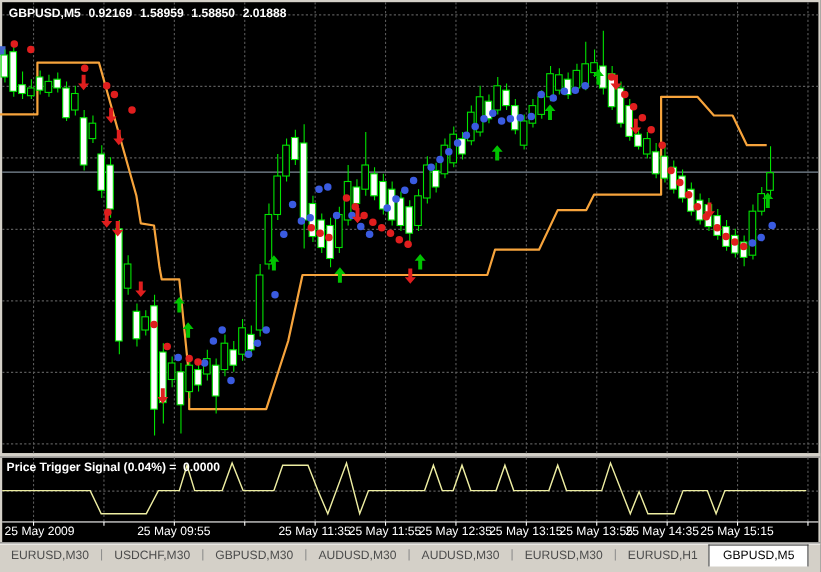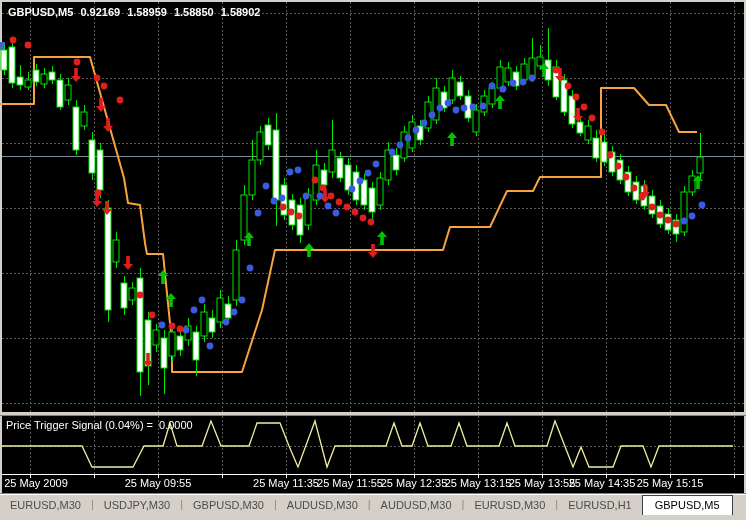--- a/index.html
+++ b/index.html
@@ -1,20 +1,20 @@
 <!DOCTYPE html>
 <html><head>
 <meta charset="utf-8">
 <style>
   html,body{margin:0;padding:0;background:#9a9a9a;}
   #app{position:relative;width:746px;height:520px;background:#d4d0c8;font-family:"Liberation Sans",sans-serif;overflow:hidden;border:0;}
   #chart-svg{position:absolute;left:0;top:0;}
   #title-overlay{position:absolute;left:8px;top:6px;color:#ffffff;font-size:11px;font-weight:bold;letter-spacing:0px;white-space:nowrap;}
   #title-overlay span{margin-right:7px;}
-  #indicator-label{position:absolute;left:6px;top:419px;color:#ffffff;font-size:11px;font-weight:normal;white-space:nowrap;}
+  #indicator-label{position:absolute;left:6px;top:419px;color:#ffffff;font-size:11px;font-weight:bold;white-space:nowrap;}
   #indicator-label .val{margin-left:6px;}
   #time-axis{position:absolute;left:0;top:477px;width:609px;height:16px;color:#ffffff;font-size:11px;}
   #time-axis span{position:absolute;transform:translateX(-50%);white-space:nowrap;top:0;}
   #tab-bar{position:absolute;left:0;top:493px;width:746px;height:27px;background:#d4d0c8;border-top:1px solid #808080;box-shadow:inset 0 1px 0 #ffffff;display:flex;align-items:flex-start;box-sizing:border-box;}
   .tab{font-size:11px;color:#4c4c4c;padding:3px 10px 2px 10px;margin-top:2px;cursor:default;white-space:nowrap;}
   .tab-sep{color:#8a8a8a;margin-top:4px;font-size:11px;}
   .tab.active{background:#ffffff;color:#000000;border:1px solid #404040;border-bottom:none;margin-top:1px;padding:3px 12px 4px 12px;}
 </style>
 </head>
 <body>
@@ -365,21 +365,21 @@
         <path d="M 380.2 245 L 383.8 245 L 383.8 237 L 387 237 L 382 231 L 377 237 L 380.2 237 Z" fill="#00c400"></path>
         <path d="M 450.2 146 L 453.8 146 L 453.8 138 L 457 138 L 452 132 L 447 138 L 450.2 138 Z" fill="#00c400"></path>
         <path d="M 498.2 109 L 501.8 109 L 501.8 101 L 505 101 L 500 95 L 495 101 L 498.2 101 Z" fill="#00c400"></path>
         <path d="M 542.2 77 L 545.8 77 L 545.8 69 L 549 69 L 544 63 L 539 69 L 542.2 69 Z" fill="#00c400"></path>
         <path d="M 696.2 189 L 699.8 189 L 699.8 181 L 703 181 L 698 175 L 693 181 L 696.2 181 Z" fill="#00c400"></path>
       </g>
       <polyline points="2,446 82,446 92,467 133,467 144,446 163,446 170,423 177,446 202,446 211,421 221,446 249,446 257,423 280,423 289,446 298,467 315,421 327,467 335,446 386,446 394,423 402,446 412,446 420,423 428,446 451,446 459,423 467,446 499,446 507,423 515,446 547,446 555,421 573,467 581,447 589,467 613,467 621,446 643,446 651,467 659,446 733,446" fill="none" stroke="#eeeea2" stroke-width="1.3"></polyline>
     </svg>
 
   <div id="title-overlay">
-    <span>GBPUSD,M5</span><span>0.92169</span><span>1.58959</span><span>1.58850</span><span>1.58902</span>
+    <span>GBPUSD,M5</span><span>0.92169</span><span>1.58959</span><span>1.58850</span><span>2.01888</span>
   </div>
 
   <div id="indicator-label">
     <span>Price Trigger Signal (0.04%) =</span><span class="val">0.0000</span>
   </div>
 
   <div id="time-axis">
       <span style="left: 36px;">25 May 2009</span>
       <span style="left: 94px; margin-top: 22px;">25 May 09:15</span>
       <span style="left: 158px;">25 May 09:55</span>
@@ -389,21 +389,21 @@
       <span style="left: 414px;">25 May 12:35</span>
       <span style="left: 478px;">25 May 13:15</span>
       <span style="left: 542px;">25 May 13:55</span>
       <span style="left: 580px; padding-left: 44px;">25 May 14:35</span>
       <span style="left: 670px;">25 May 15:15</span>
     </div>
 
   <div id="tab-bar">
       <div class="tab">EURUSD,M30</div>
       <span class="tab-sep">|</span>
-      <div class="tab">USDJPY,M30</div>
+      <div class="tab">USDCHF,M30</div>
       <span class="tab-sep">|</span>
       <div class="tab">GBPUSD,M30</div>
       <span class="tab-sep">|</span>
       <div class="tab">AUDUSD,M30</div>
       <span class="tab-sep">|</span>
       <div class="tab">AUDUSD,M30</div>
       <span class="tab-sep">|</span>
       <div class="tab">EURUSD,M30</div>
       <span class="tab-sep">|</span>
       <div class="tab">EURUSD,H1</div>

